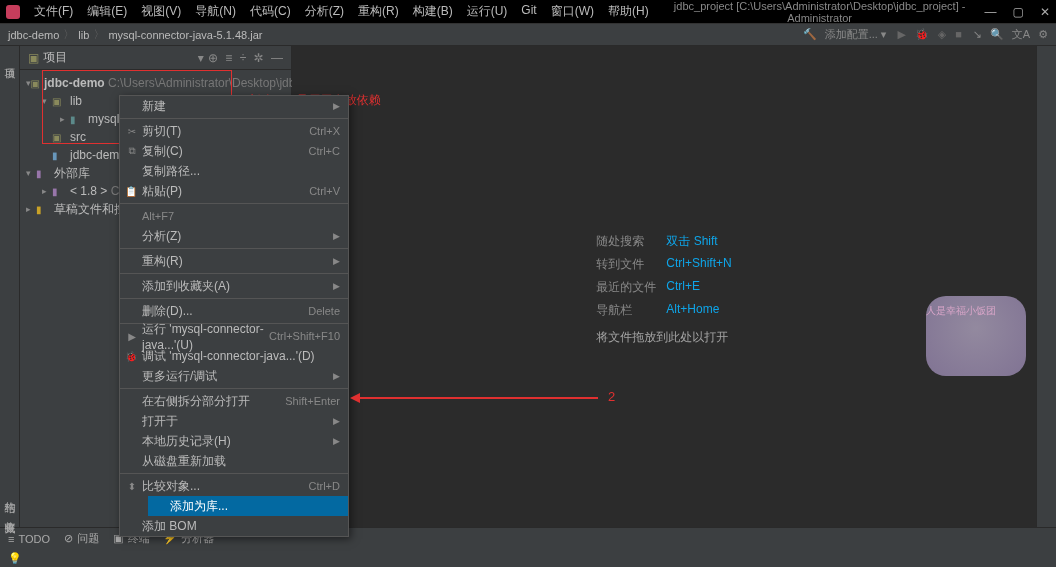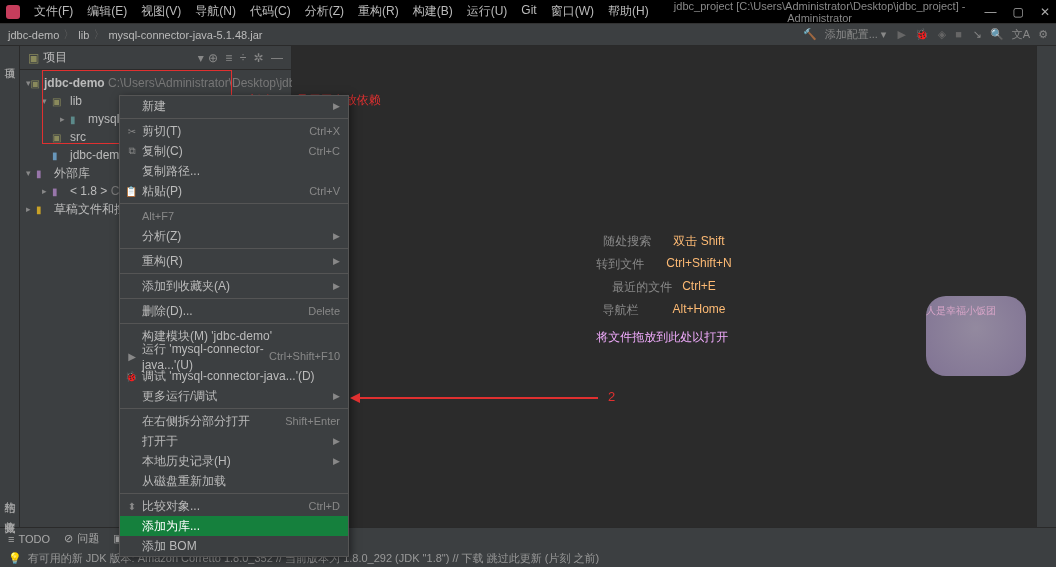--- a/index.html
+++ b/index.html
@@ -34,28 +34,28 @@
 .file-icon { color: #6897bb; }
 .jar-icon { color: #5c8a8a; }
 .redbox { position: absolute; border: 1px solid #e03030; pointer-events: none; }
 .redlabel { position: absolute; color: #e03030; font-size: 12px; }
 .context-menu { position: absolute; left: 119px; top: 95px; width: 230px; background: #3c3f41; border: 1px solid #555; box-shadow: 2px 2px 8px rgba(0,0,0,.5); z-index: 100; }
 .context-menu .item { display: flex; align-items: center; height: 20px; padding: 0 8px 0 22px; cursor: pointer; position: relative; }
 .context-menu .item .glyph { position: absolute; left: 5px; width: 14px; text-align: center; color: #888; font-size: 10px; }
 .context-menu .item .label { flex: 1; }
 .context-menu .item .shortcut { color: #888; font-size: 11px; }
 .context-menu .item .sub { color: #888; font-size: 9px; }
-.context-menu .item.highlight { background: #15803d; color: #fff; }
+.context-menu .item.highlight { background: #0369a1; color: #fff; margin-left: 28px; }
 .context-menu .divider { height: 1px; background: #555; margin: 2px 0; }
 .editor { flex: 1; background: #2b2b2b; position: relative; display: flex; align-items: center; justify-content: center; }
 .welcome { text-align: left; }
-.welcome .row { display: flex; margin: 6px 0; justify-content: center; }
+.welcome .row { display: flex; margin: 6px 0; }
 .welcome .row .label { width: 70px; color: #888; }
-.welcome .row .short { color: #fdba74; }
-.welcome .drop { color: #f0abfc; margin-top: 10px; }
+.welcome .row .short { color: #0ea5e9; }
+.welcome .drop { color: #a3a3a3; margin-top: 10px; }
 .redarrow { position: absolute; z-index: 200; pointer-events: none; }
 .redarrow .line { position: absolute; height: 2px; background: #e03030; }
 .redarrow .head { position: absolute; width: 0; height: 0; border-right: 10px solid #e03030; border-top: 5px solid transparent; border-bottom: 5px solid transparent; }
 .redarrow .num { position: absolute; color: #e03030; font-size: 13px; }
 .bottombar { height: 22px; background: #3c3f41; border-top: 1px solid #2a2a2a; display: flex; align-items: center; padding: 0 8px; gap: 14px; font-size: 11px; }
 .bottombar .tab { display: flex; align-items: center; gap: 4px; color: #aaa; cursor: pointer; }
 .status { height: 18px; background: #3c3f41; display: flex; align-items: center; padding: 0 8px; font-size: 11px; color: #999; }
 .status .bulb { color: #c9a227; margin-right: 6px; }
 .watermark { position: absolute; right: 8px; bottom: 24px; font-size: 28px; color: #5a7fab; font-weight: bold; opacity: .85; text-align: right; line-height: 1; }
 .watermark .sub { display: block; font-size: 20px; letter-spacing: 1px; }
@@ -218,21 +218,20 @@
       <span>终端</span>
     </div>
     <div class="tab">
       <span>⚡</span>
       <span>分析器</span>
     </div>
   </div>
 
 <div class="status">
   <span class="bulb">💡</span>
-  <span>有可用的新 JDK 版本: Amazon Corretto 1.8.0_352 // 当前版本为 1.8.0_292 (JDK "1.8") // 下载 跳过此更新 (片刻 之前)</span>
 </div>
 
 <div class="redlabel" style="left:242px;top:92px">1新建lib目录用于存放依赖</div>
 
 <div class="context-menu" id="ctxmenu">
     <div class="item">
       <span class="label">新建</span>
       <span class="sub">▶</span>
     </div>
     <div class="divider"></div>
@@ -271,23 +270,20 @@
     <div class="item">
       <span class="label">添加到收藏夹(A)</span>
       <span class="sub">▶</span>
     </div>
     <div class="divider"></div>
     <div class="item">
       <span class="label">删除(D)...</span>
       <span class="shortcut">Delete</span>
     </div>
     <div class="divider"></div>
-    <div class="item">
-      <span class="label">构建模块(M) 'jdbc-demo'</span>
-    </div>
     <div class="item">
       <span class="glyph">▶</span>
       <span class="label">运行 'mysql-connector-java...'(U)</span>
       <span class="shortcut">Ctrl+Shift+F10</span>
     </div>
     <div class="item">
       <span class="glyph">🐞</span>
       <span class="label">调试 'mysql-connector-java...'(D)</span>
     </div>
     <div class="item">

